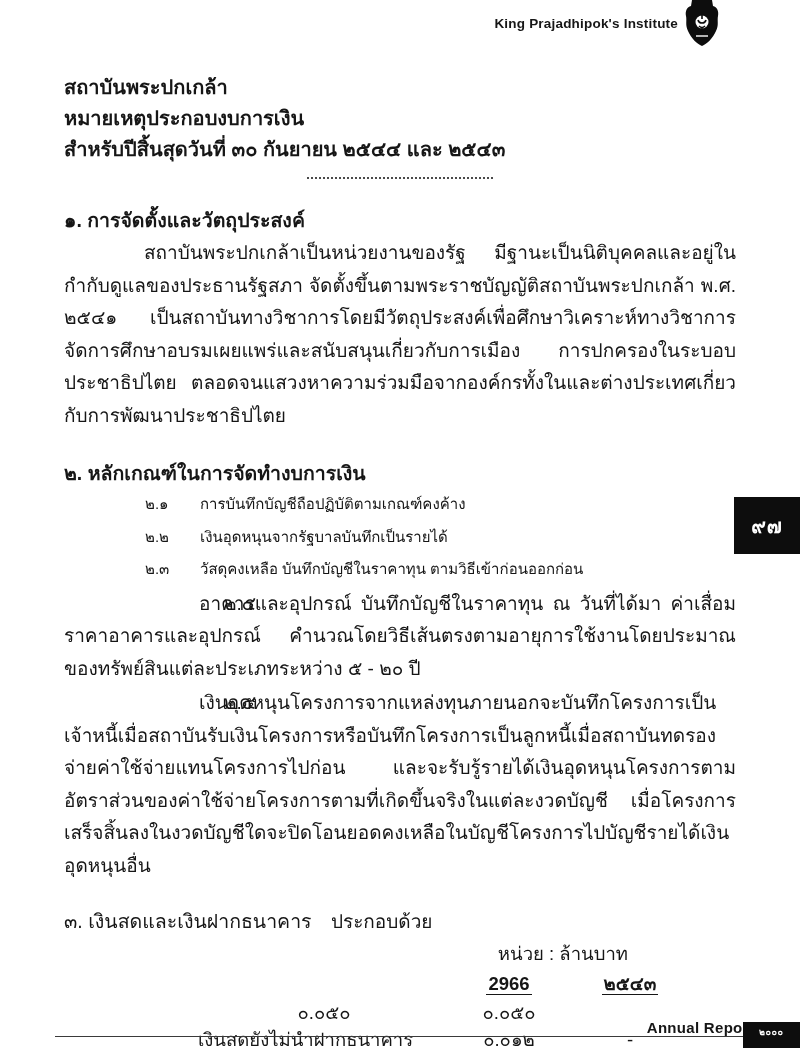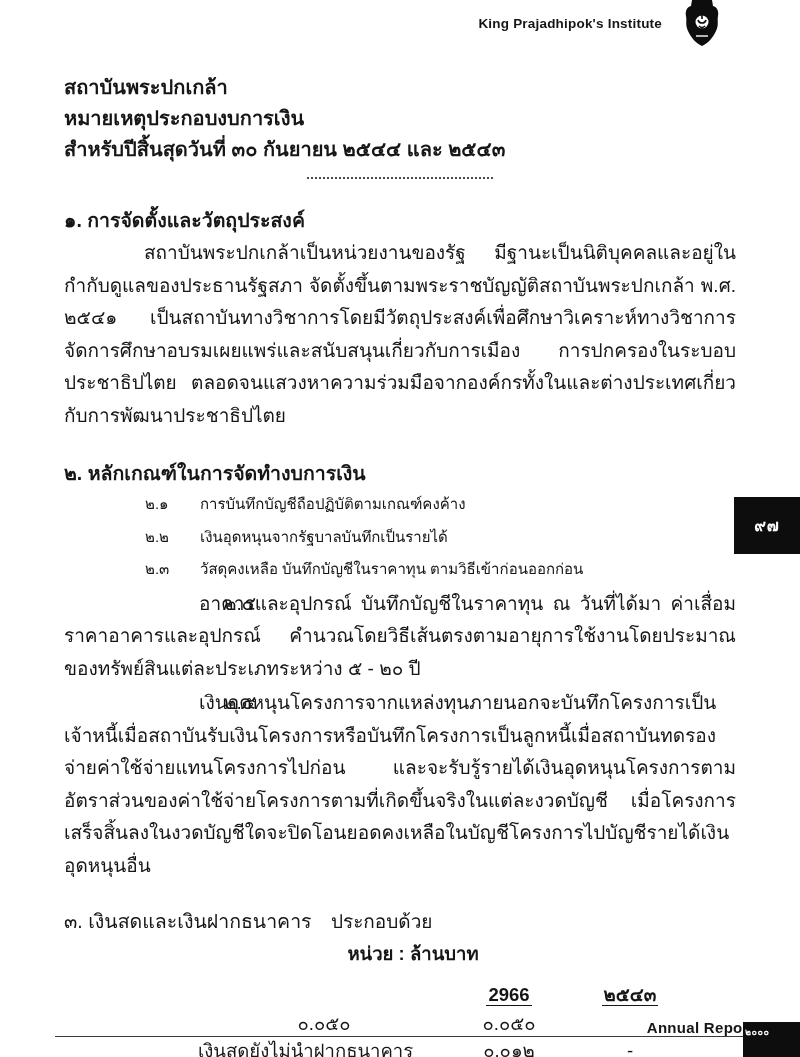--- a/index.html
+++ b/index.html
@@ -2,57 +2,57 @@
 <html><head>
 <meta charset="utf-8">
 <style>
   html,body{margin:0;padding:0;background:#e8e8e8;}
   .page{
     position:relative;width:800px;height:1057px;background:#ffffff;
     font-family:"Liberation Sans","DejaVu Sans",sans-serif;color:#161616;
     overflow:hidden;box-sizing:border-box;padding:0 64px;
   }
   
-  .brand{position:absolute;top:0;right:78px;display:flex;align-items:flex-start;gap:20px;}
+  .brand{position:absolute;top:0;right:78px;display:flex;align-items:flex-start;gap:4px;}
   .brand-name{font-size:13.5px;font-weight:bold;letter-spacing:.2px;margin-top:16px;white-space:nowrap;}
   .crest{display:block;width:40px;height:48px;}
   
   .titles{padding-top:72px;}
   .t{font-weight:bold;font-size:20px;line-height:31px;}
   .dotline{width:186px;margin:8px auto 0;border-bottom:2px dotted #4a4a4a;height:4px;}
   
   .h{font-weight:bold;font-size:19.5px;margin-top:26px;line-height:30px;}
   .para{font-size:19px;line-height:32.5px;text-align:justify;margin:2px 0 0;text-indent:80px;}
   .li{font-size:15px;line-height:32.5px;padding-left:81px;display:flex;}
   .li .no{width:55px;flex:0 0 55px;}
   .item-para .no-inline{display:inline-block;width:55px;}
   .sec3-head{margin-top:24px;font-size:19px;line-height:30px;}
   .sec3-head .h3{font-weight:normal;font-size:19.5px;}
   .sec3-head .sfx{margin-left:14px;}
   
   .fin{margin-left:134px;margin-right:44px;margin-top:2px;font-size:18.5px;position:relative;}
-  .unit{text-align:center;padding-right:64px;line-height:30px;margin-bottom:12px;font-weight:bold;}
+  .unit{text-align:right;padding-right:64px;line-height:30px;margin-bottom:1px;}
   .trow{display:grid;grid-template-columns:1fr 118px 124px;align-items:baseline;line-height:27px;}
   .trow .v{text-align:center;}
   .yr{font-weight:bold;}
   .yr span{border-bottom:1.5px solid #161616;padding:0 2px;}
   .thead{margin-bottom:2px;}
   
   .page-tab{
     position:absolute;left:734px;top:497px;width:66px;height:57px;background:#0d0d0d;
     color:#ffffff;display:flex;align-items:center;justify-content:center;
-    font-size:16px;font-weight:bold;letter-spacing:1px;
+    font-size:20px;font-weight:bold;letter-spacing:1px;
   }
   
   .rule{position:absolute;left:55px;top:1036px;width:690px;border-top:1.5px solid #3a3a3a;}
   .ar{position:absolute;top:1019px;right:46px;font-size:15px;font-weight:bold;letter-spacing:.3px;}
   .yearbox{
-    position:absolute;left:743px;top:1022px;width:57px;height:35px;background:#0d0d0d;
+    position:absolute;left:743px;top:1022px;width:57px;height:26px;background:#0d0d0d;
     color:#ffffff;font-size:9px;font-weight:bold;text-align:left;box-sizing:border-box;
-    padding:3px 0 0 2px;letter-spacing:.5px;
+    padding:3px 0 0 16px;letter-spacing:.5px;
   }
 </style>
 </head>
 <body>
 
 <div class="page">
 
   <div class="brand">
     <span class="brand-name">King Prajadhipok's Institute</span>
     <span class="crest">

